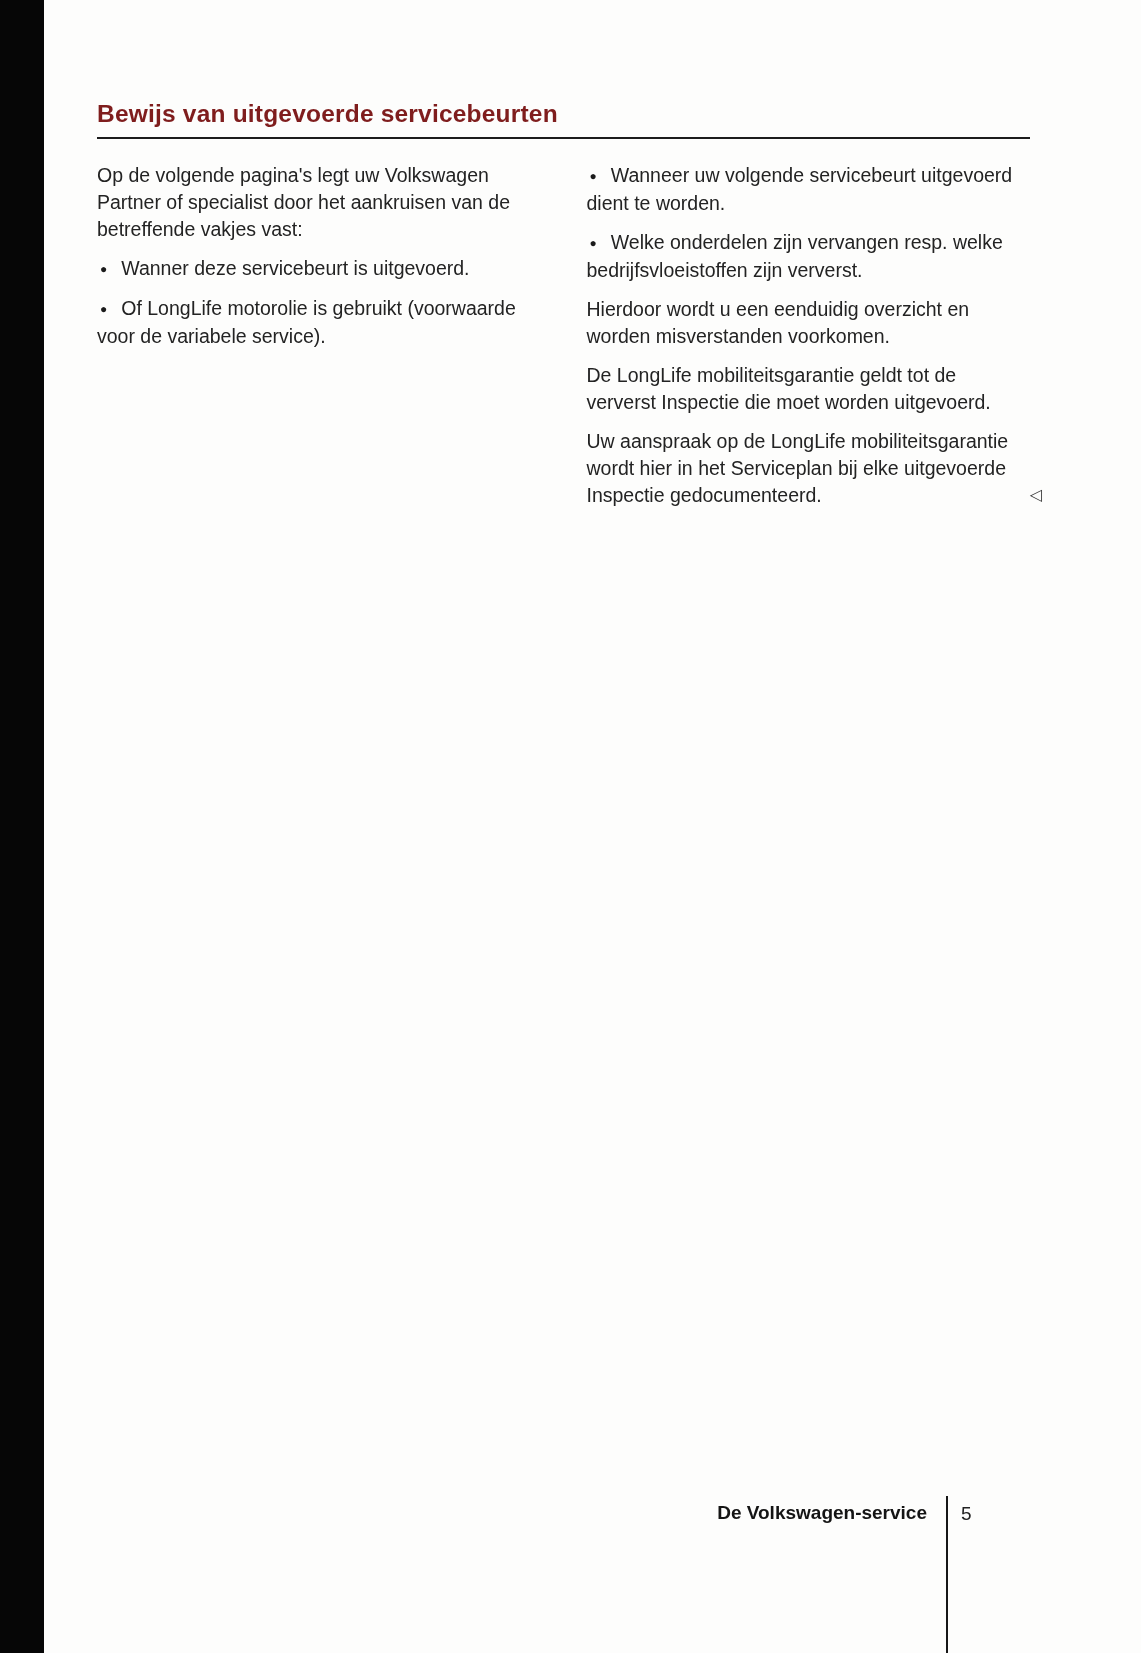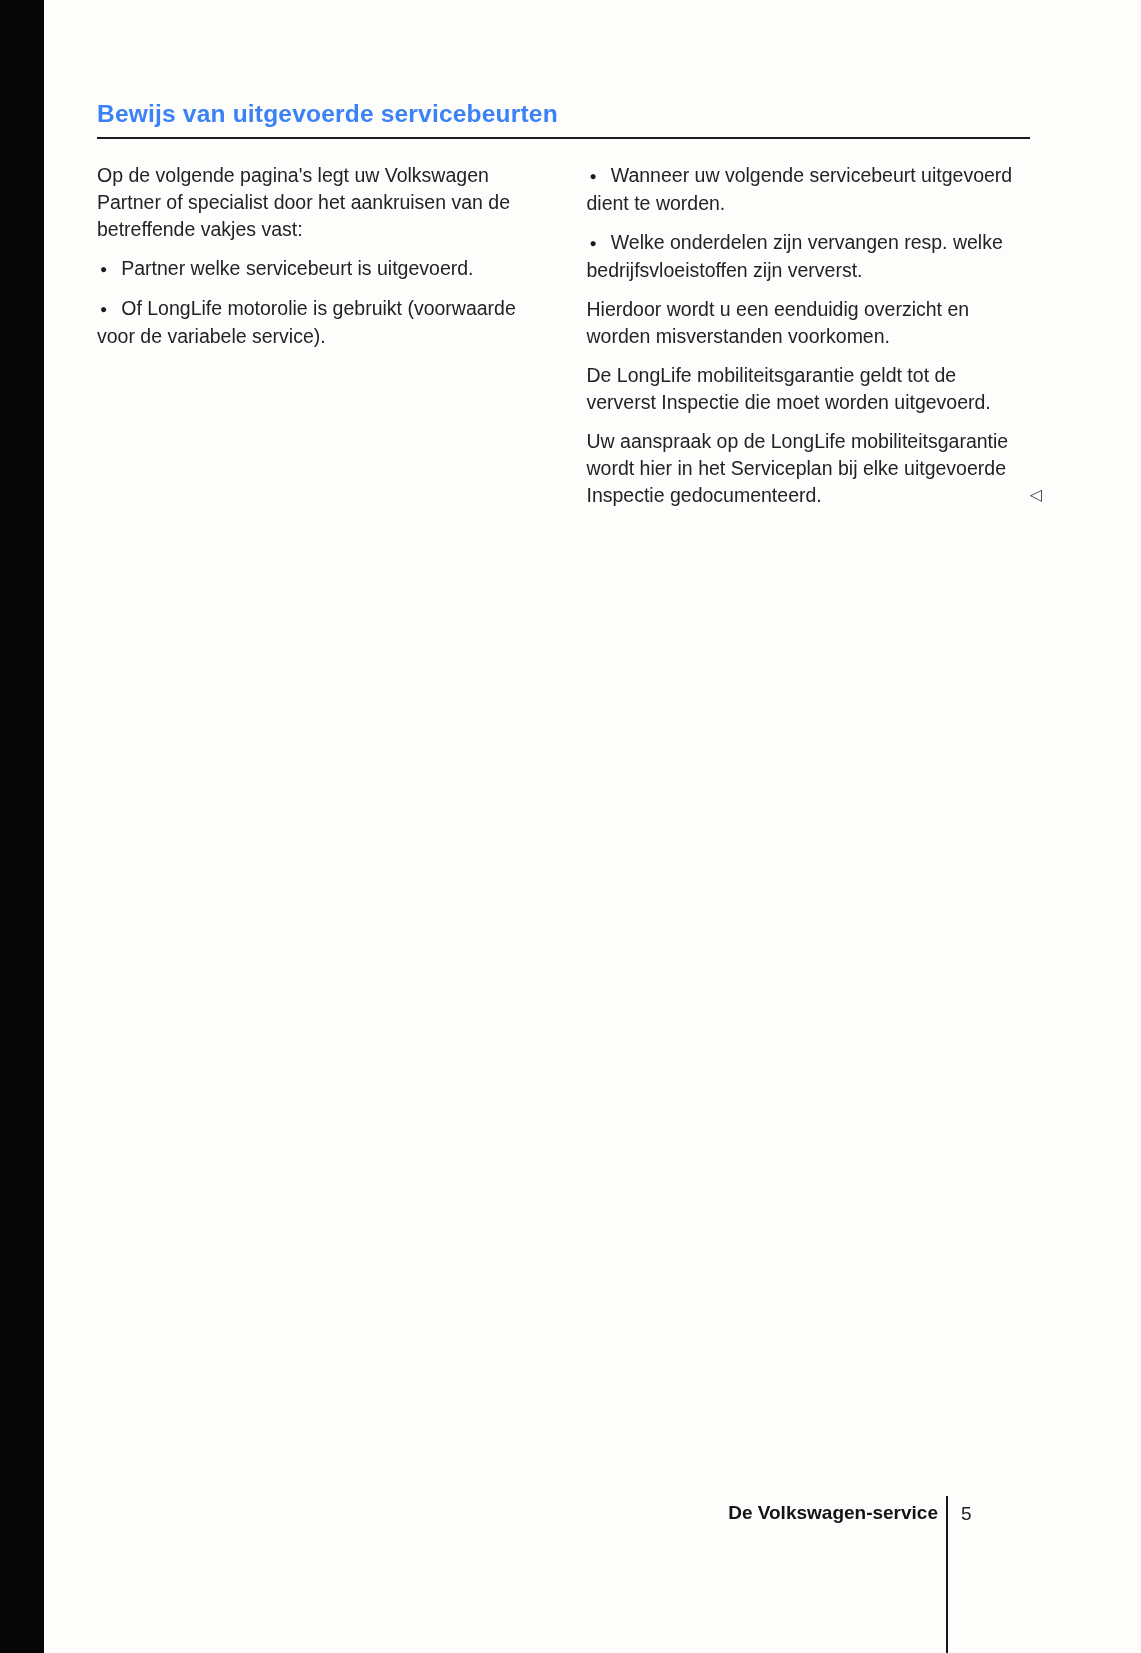--- a/index.html
+++ b/index.html
@@ -20,21 +20,21 @@
     width: 44px; height: 100%;
     background: #060606;
   }
   .title {
     position: absolute;
     left: 97px; top: 100px;
     width: 933px;
     font-size: 24.5px;
     font-weight: bold;
     letter-spacing: 0.2px;
-    color: #3b82f6;
+    color: #7f1d1d;
   }
   .title-rule {
     position: absolute;
     left: 97px; top: 137px;
     width: 933px; height: 2px;
     background: #1c1c1c;
   }
   .columns {
     position: absolute;
     left: 97px; top: 162px;
@@ -58,21 +58,21 @@
   }
   .last-para { position: relative; }
   .end-marker {
     position: absolute;
     right: -12px; bottom: 1px;
     font-size: 16px;
     color: #3a3a3a;
   }
   .footer-label {
     position: absolute;
-    top: 1502px; left: 16px;
+    top: 1502px; left: 5px;
     width: 922px;
     text-align: right;
     font-size: 19px;
     font-weight: bold;
     color: #141414;
   }
   .footer-divider {
     position: absolute;
     left: 946px; top: 1496px;
     width: 2px; height: 157px;
@@ -93,21 +93,21 @@
   <div class="edge-bar"></div>
 
   <h1 class="title">Bewijs van uitgevoerde servicebeurten</h1>
   <div class="title-rule"></div>
 
   <div class="columns">
 
     <div class="col">
       <p>Op de volgende pagina's legt uw Volkswagen Partner of specialist door het aankruisen van de betreffende vakjes vast:</p>
 
-      <p><span class="dot">●</span><span>Partner welke servicebeurt is uitgevoerd.</span></p>
+      <p><span class="dot">●</span><span>Wanner deze servicebeurt is uitgevoerd.</span></p>
 
       <p><span class="dot">●</span><span>Of LongLife motorolie is gebruikt (voorwaarde voor de variabele service).</span></p>
 
 
     </div>
 
     <div class="col">
       <p><span class="dot">●</span><span>Wanneer uw volgende servicebeurt uitgevoerd dient te worden.</span></p>
 
       <p><span class="dot">●</span><span>Welke onderdelen zijn vervangen resp. welke bedrijfsvloeistoffen zijn ververst.</span></p>

